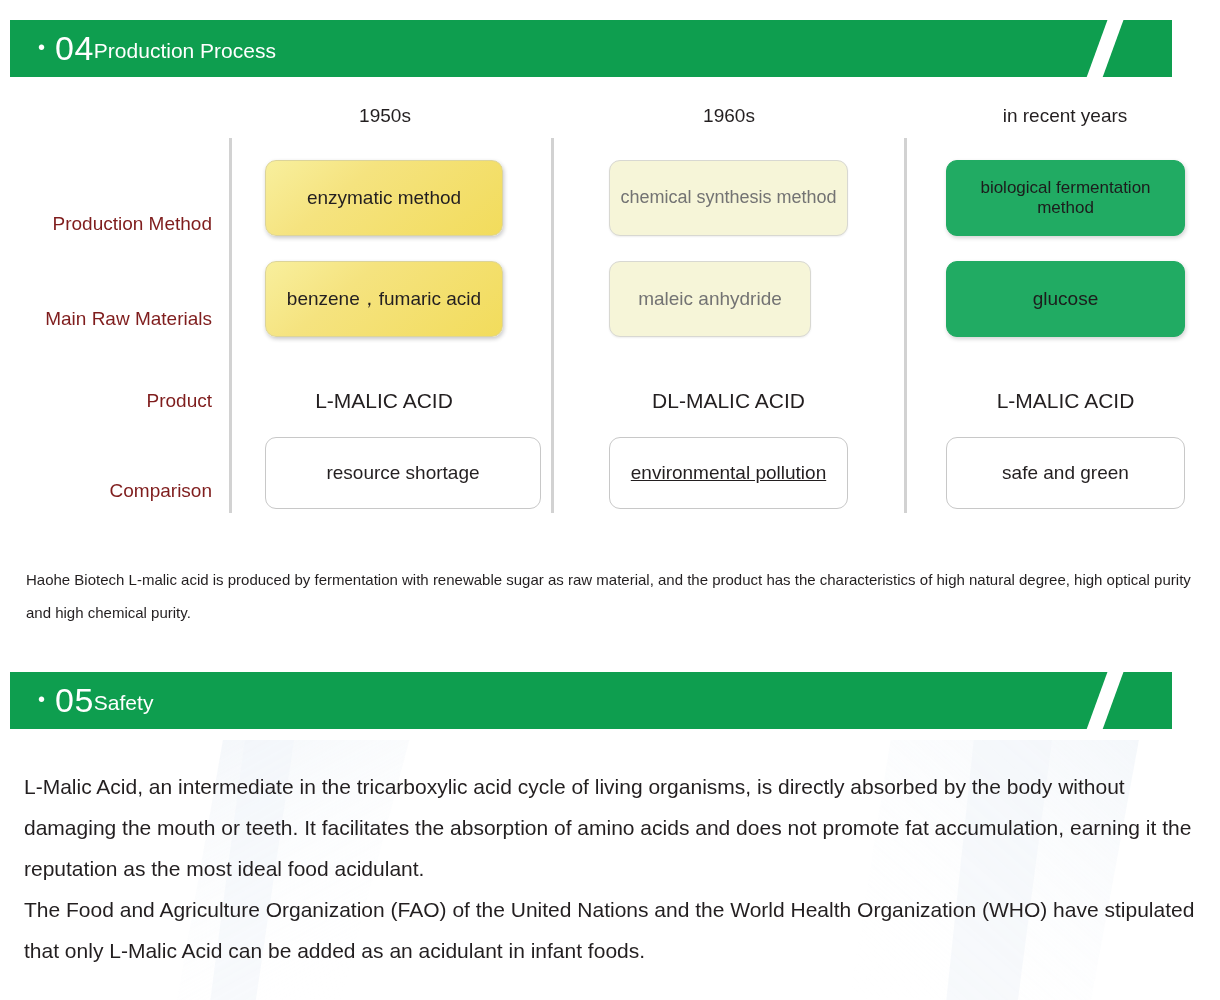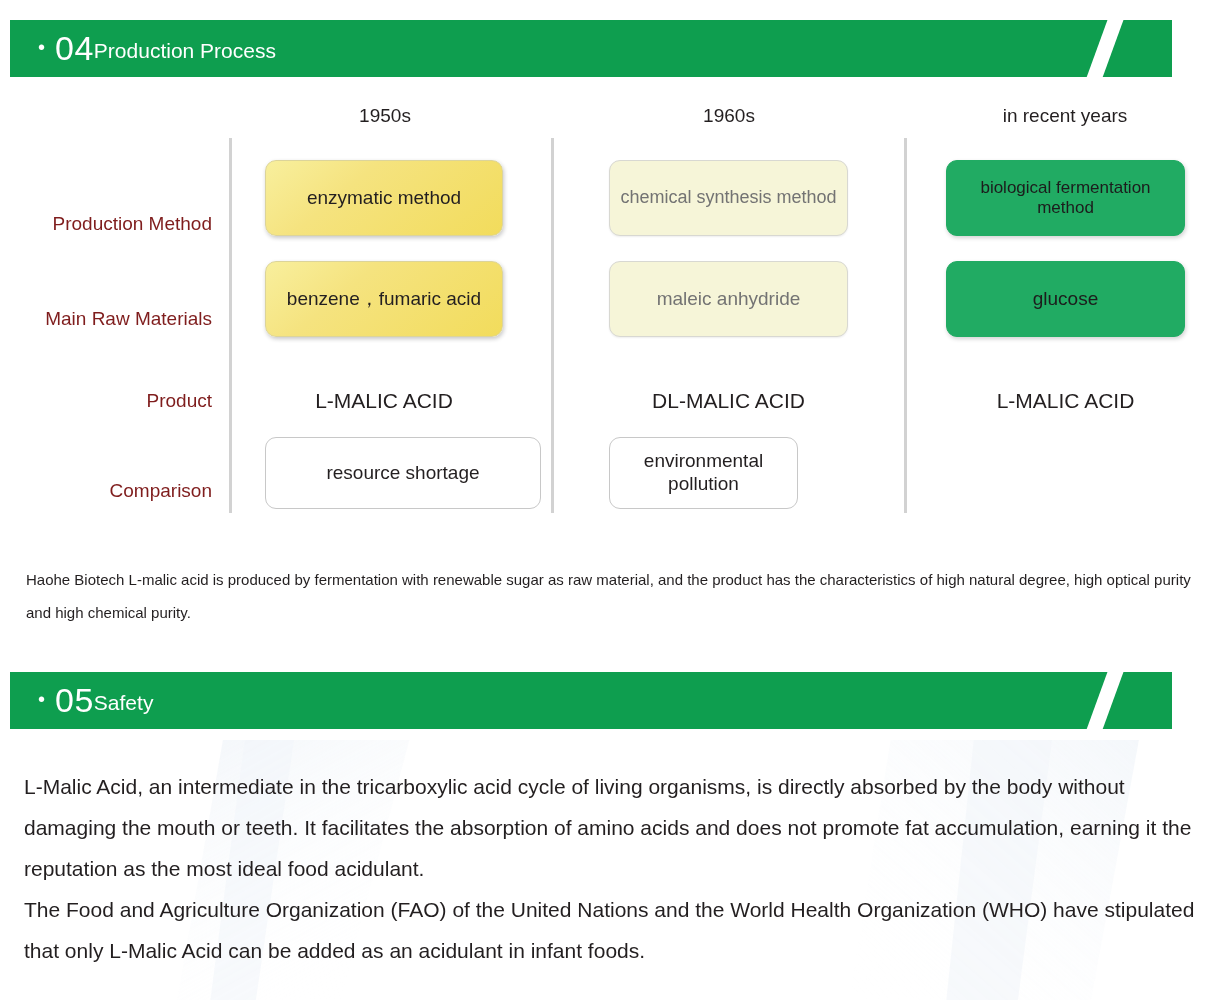--- a/index.html
+++ b/index.html
@@ -216,29 +216,30 @@
   <div class="row-label" style="top:113px;">Production Method</div>
   <div class="row-label" style="top:208px;">Main Raw Materials</div>
   <div class="row-label" style="top:290px;">Product</div>
   <div class="row-label" style="top:380px;">Comparison</div>
 
   <div class="cell-box style-yellow" style="left:265px;top:60px;width:238px;height:76px;">enzymatic method</div>
   <div class="cell-box style-cream" style="left:609px;top:60px;width:239px;height:76px;font-size:18px;">chemical synthesis method</div>
   <div class="cell-box style-green" style="left:946px;top:60px;width:239px;height:76px;font-size:17px;">biological fermentation method</div>
 
   <div class="cell-box style-yellow" style="left:265px;top:161px;width:238px;height:76px;">benzene，fumaric acid</div>
-  <div class="cell-box style-cream" style="left:609px;top:161px;width:239px;height:76px;">maleic anhydride</div>
+  <div class="cell-box style-cream" style="left:609px;top:161px;width:202px;height:76px;">maleic anhydride</div>
   <div class="cell-box style-green" style="left:946px;top:161px;width:239px;height:76px;">glucose</div>
 
   <div class="plain-cell" style="left:265px;top:289px;width:238px;">L-MALIC ACID</div>
   <div class="plain-cell" style="left:609px;top:289px;width:239px;">DL-MALIC ACID</div>
   <div class="plain-cell" style="left:946px;top:289px;width:239px;">L-MALIC ACID</div>
 
   <div class="cell-box style-white" style="left:265px;top:337px;width:276px;height:72px;">resource shortage</div>
-  <div class="cell-box style-white" style="left:609px;top:337px;width:189px;height:72px;">environmental pollution</div>
+  <div class="cell-box style-white" style="left:609px;top:337px;width:239px;height:72px;text-decoration:underline;">environmental pollution</div>
+  <div class="cell-box style-white" style="left:946px;top:337px;width:239px;height:72px;">safe and green</div>
 </div>
 
 <div class="para" id="para-process">
   <p>Haohe Biotech L-malic acid is produced by fermentation with renewable sugar as raw material, and the product has the characteristics of high natural degree, high optical purity and high chemical purity.</p>
 </div>
 
 <div class="section-bar" id="bar-05">
   <span class="bar-bullet">•</span>
   <span class="bar-num">05</span>
   <span class="bar-title">Safety</span>

